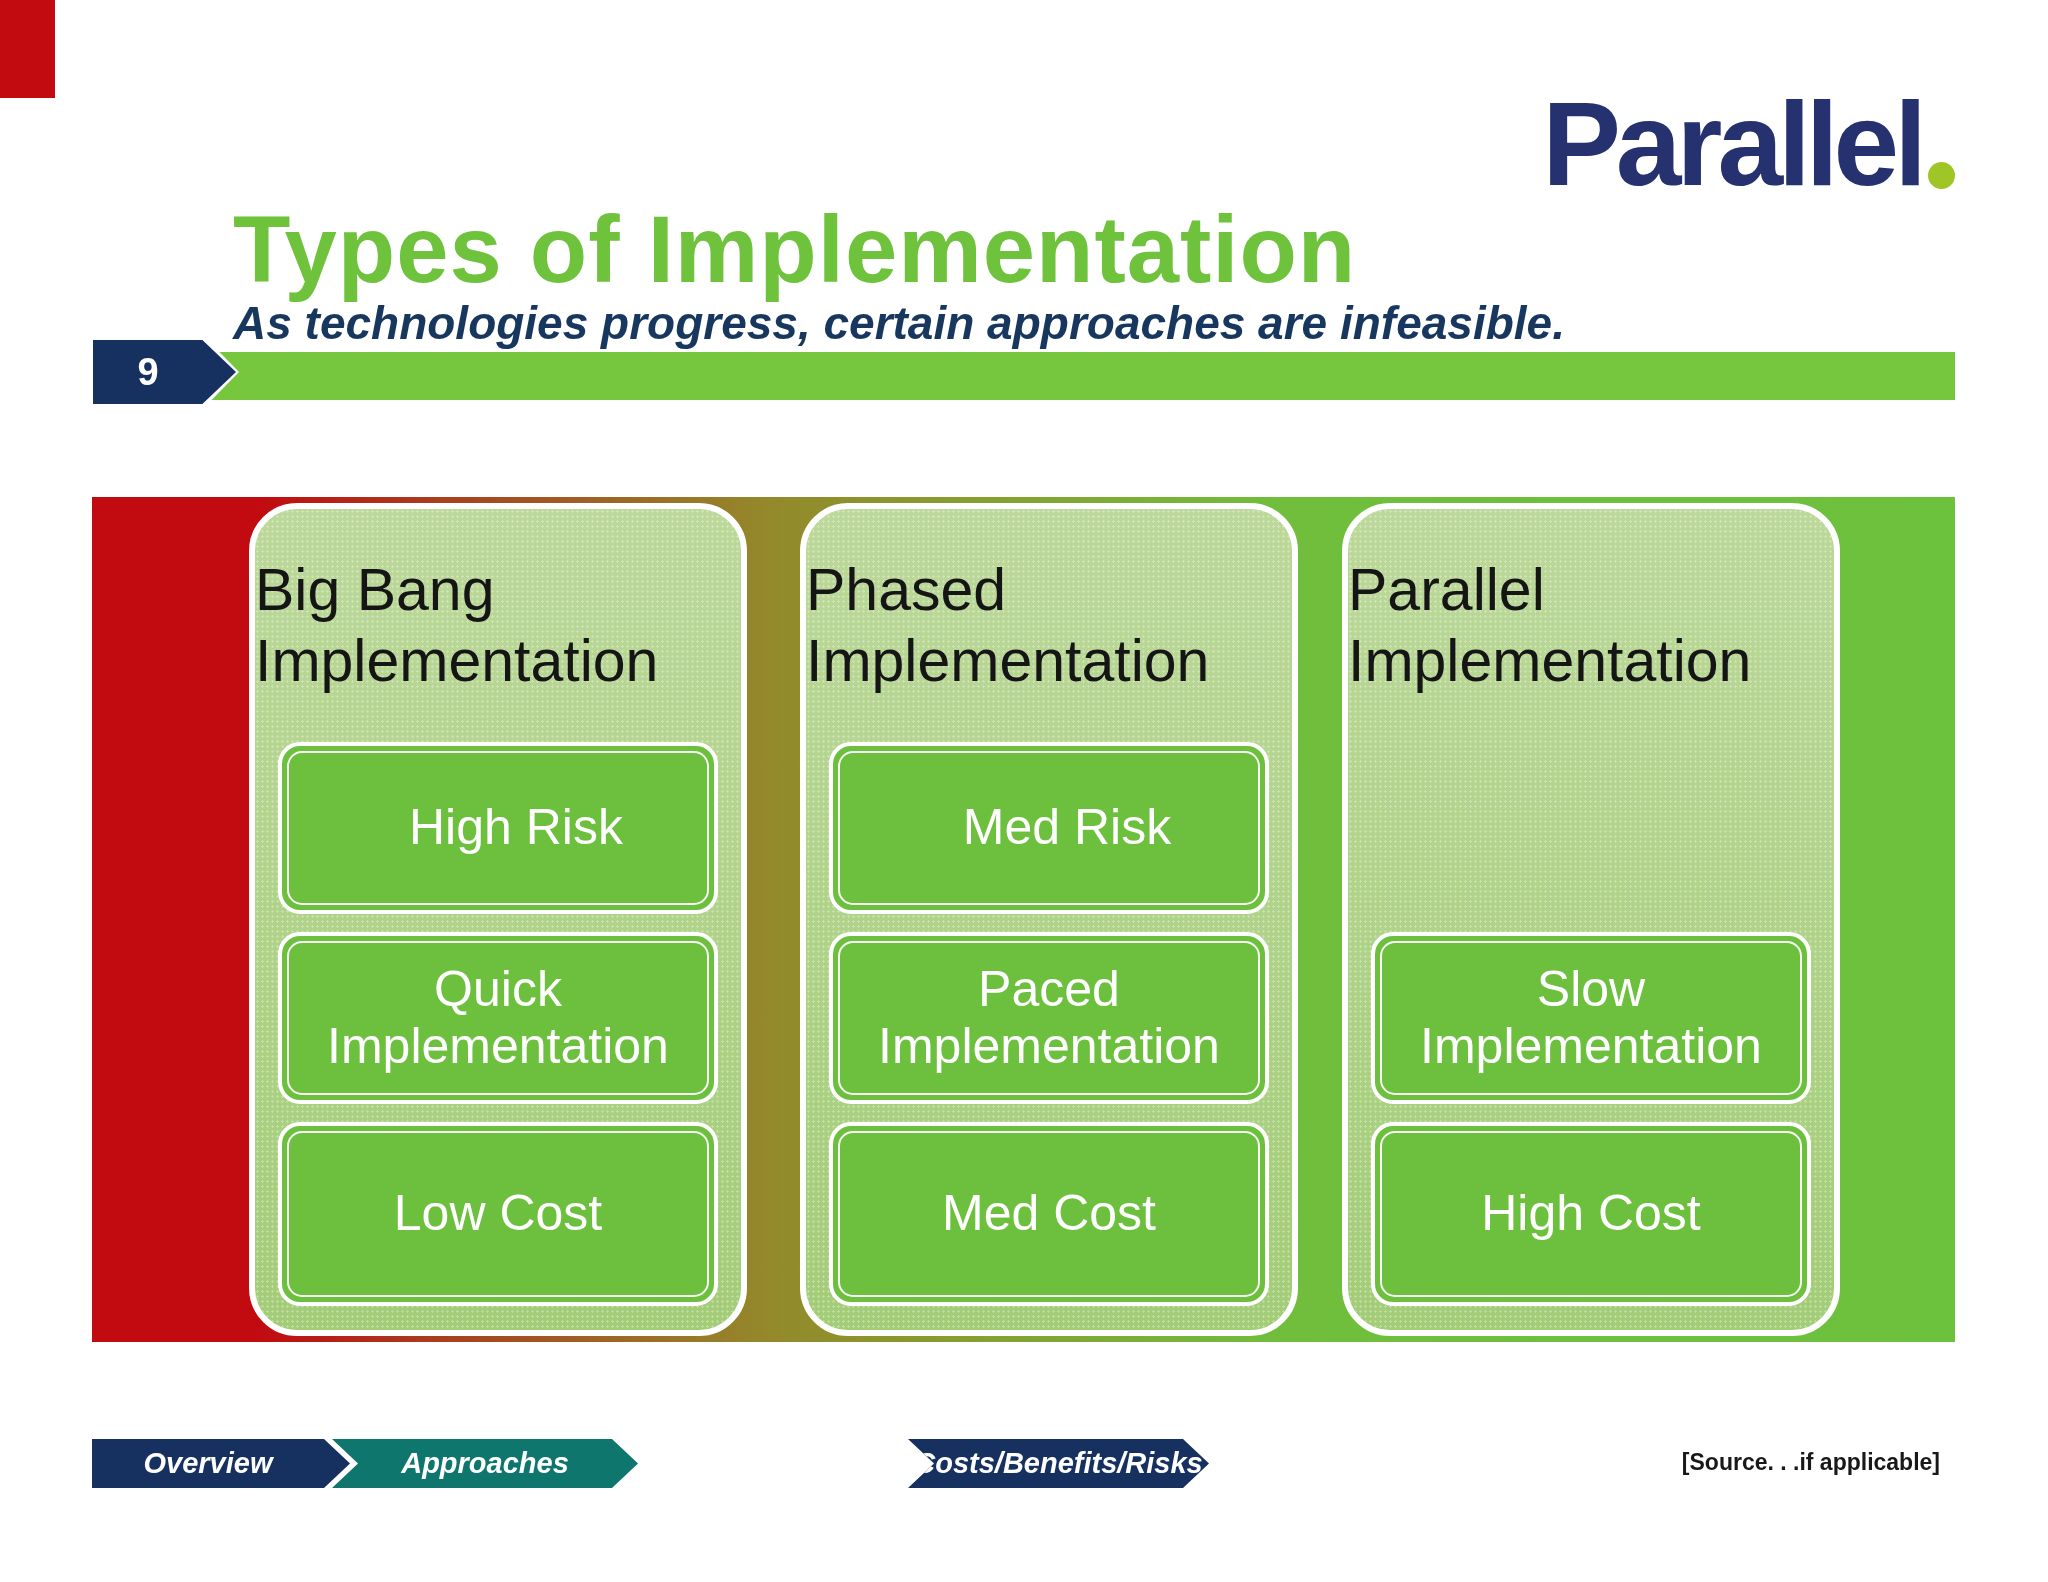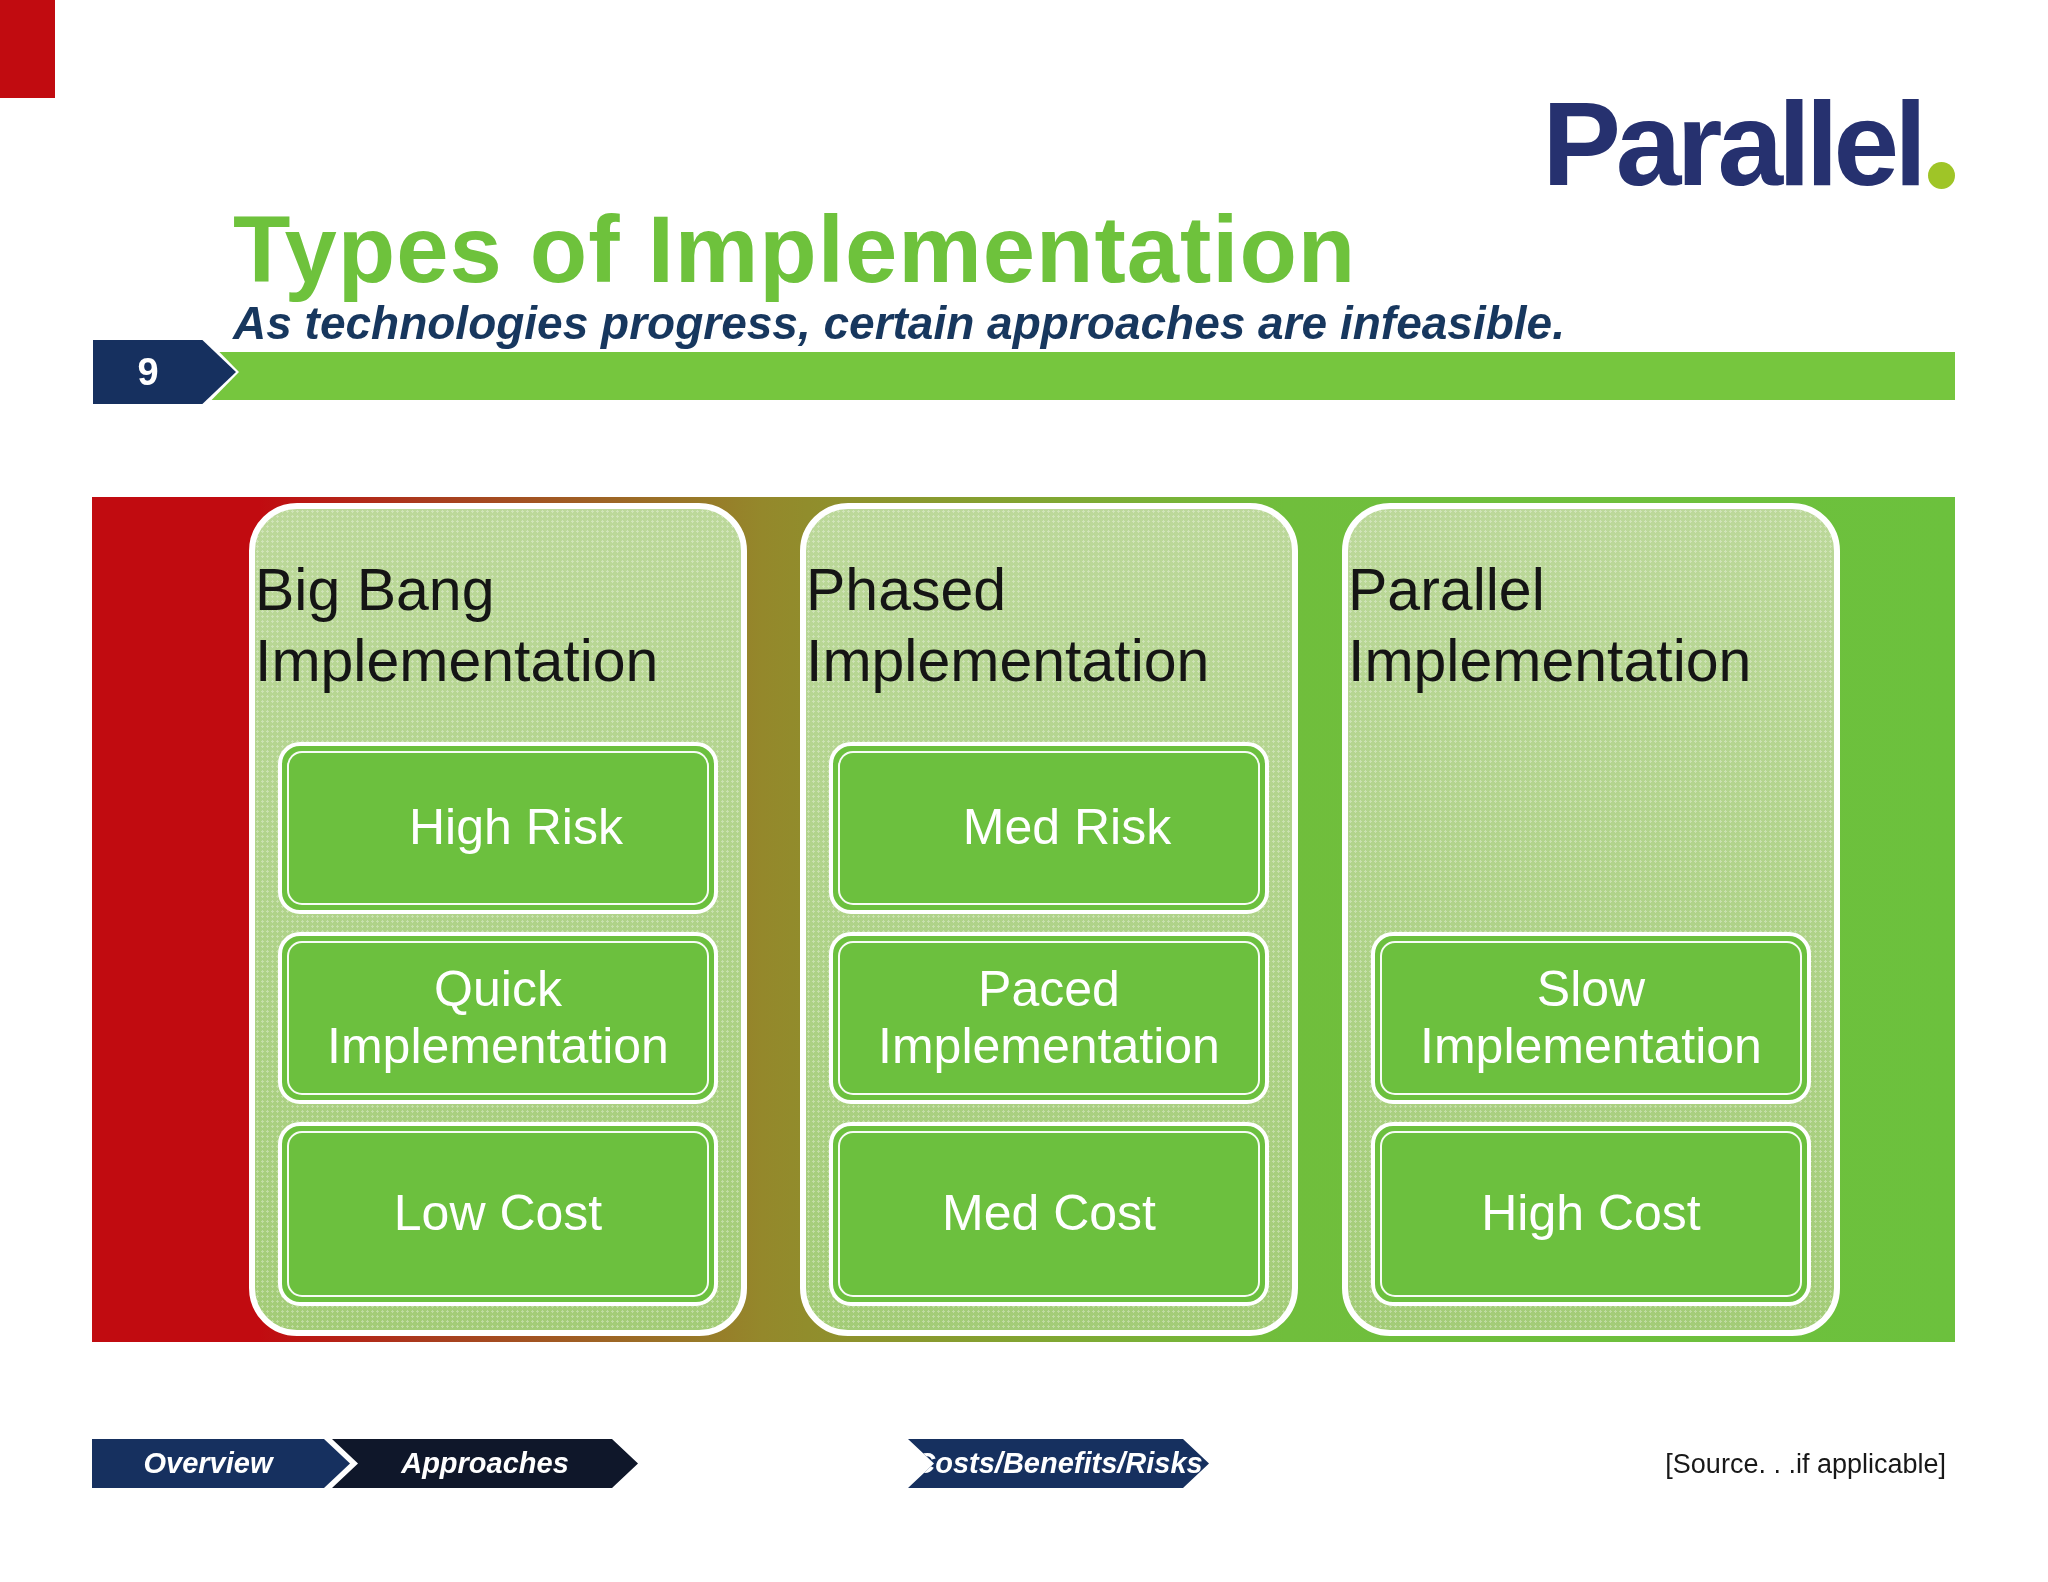--- a/index.html
+++ b/index.html
@@ -79,27 +79,27 @@
 
   
   .nav-seg{
     position:absolute;top:1439px;height:49px;background:#16305f;
     display:flex;align-items:center;justify-content:center;
     color:#ffffff;font-size:29px;font-weight:bold;box-sizing:border-box;white-space:nowrap;font-style:italic;
   }
   .nav-first{clip-path:polygon(0 0,calc(100% - 26px) 0,100% 50%,calc(100% - 26px) 100%,0 100%);padding-right:26px;}
   .nav-chev{clip-path:polygon(0 0,calc(100% - 26px) 0,100% 50%,calc(100% - 26px) 100%,0 100%,26px 50%);padding-left:13px;padding-right:13px;}
   .nav-1{left:92px;width:258px;}
-  .nav-2{left:332px;width:306px;background:#0f172a;}
+  .nav-2{left:332px;width:306px;background:#0f766e;}
   .nav-3{left:620px;width:301px;}
   .nav-4{left:908px;width:301px;}
 
   .source-note{
-    position:absolute;top:1449px;right:102px;
-    font-size:27px;color:#181818;white-space:nowrap;
+    position:absolute;top:1449px;right:108px;
+    font-size:23px;color:#181818;white-space:nowrap;font-weight:bold;
   }
 </style>
 </head>
 <body>
 
 <div class="slide">
 
   <div class="corner-mark"></div>
 
   <div class="logo">

